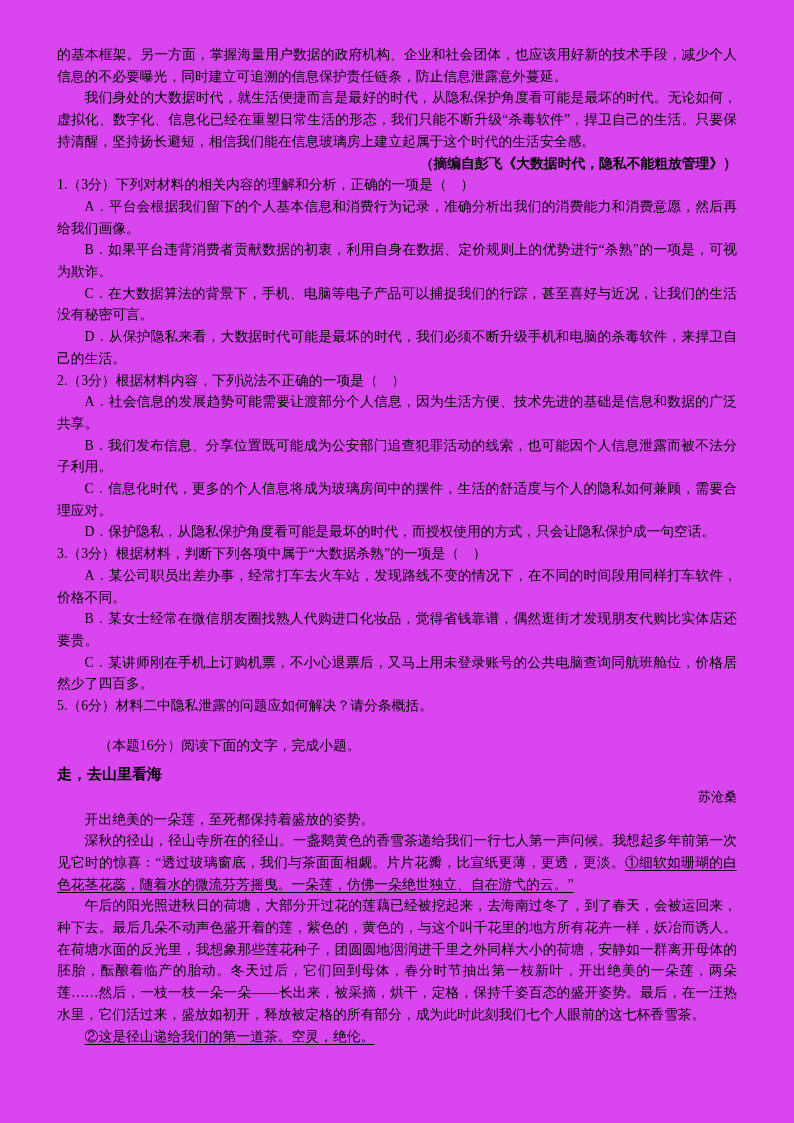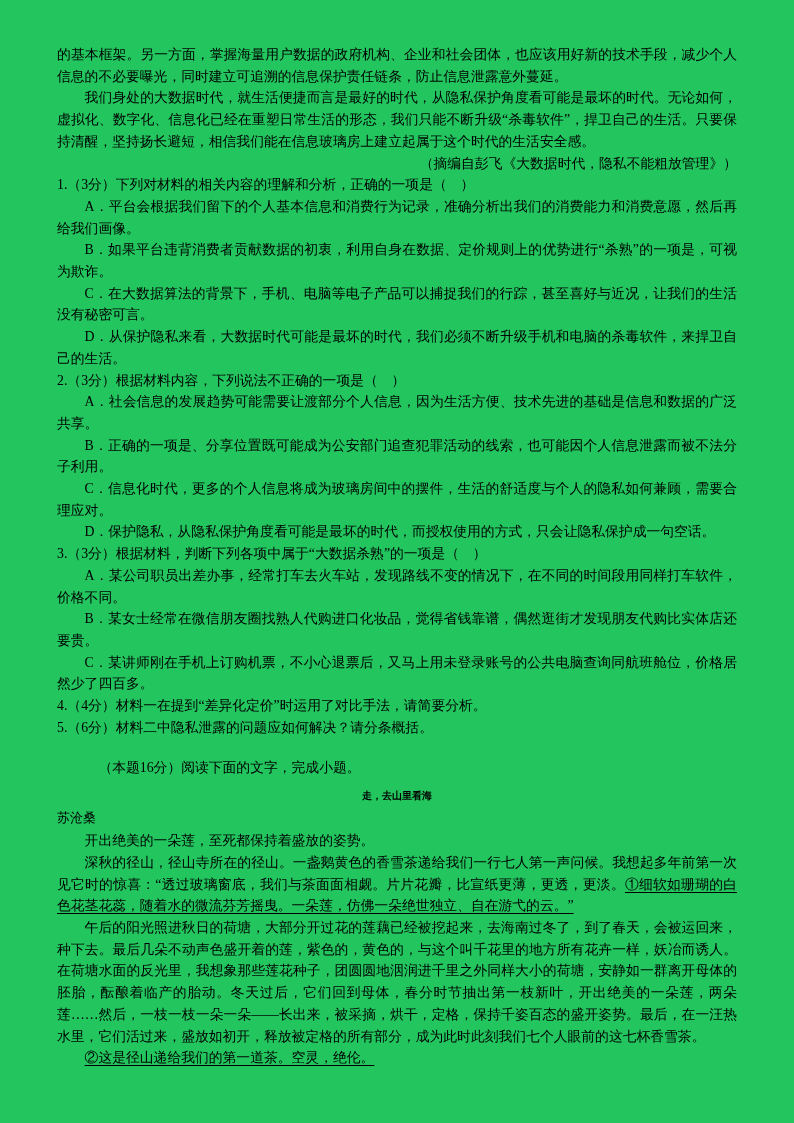--- a/index.html
+++ b/index.html
@@ -9,44 +9,43 @@
     background: #ffffff;
     color: #000000;
     font-family: "Liberation Serif", "DejaVu Serif", serif;
   }
   .page {
     box-sizing: border-box;
     width: 794px;
     height: 1123px;
     padding: 44px 57px 20px 57px;
     overflow: hidden;
-    background: #22c55e;
+    background: #d946ef;
   }
   .para {
     margin: 0;
     font-size: 13.8px;
     line-height: 21.7px;
     text-align: justify;
     text-justify: inter-ideograph;
     word-break: break-all;
   }
   .ind { text-indent: 2em; }
   .opt { text-indent: 2em; }
-  .src { text-align: right; }
+  .src { text-align: right; font-weight: bold; }
   .intro { margin-top: 18px; text-indent: 3em; }
   .essay-title {
     margin: 6px 0 0 0;
-    text-align: center;
-    font-size: 10px;
+    font-size: 15px;
     font-weight: bold;
     line-height: 23px;
   }
   .essay-author {
     margin: 0 0 2px 0;
-    text-align: left;
+    text-align: right;
     font-size: 13px;
     line-height: 21px;
   }
   .ul { text-decoration: underline; text-underline-offset: 3px; }
   section { display: block; }
 </style>
 </head>
 <body>
 
 <div class="page">
@@ -61,35 +60,32 @@
     <p class="para">1.（3分）下列对材料的相关内容的理解和分析，正确的一项是（　）</p>
     <p class="para opt">A．平台会根据我们留下的个人基本信息和消费行为记录，准确分析出我们的消费能力和消费意愿，然后再给我们画像。</p>
     <p class="para opt">B．如果平台违背消费者贡献数据的初衷，利用自身在数据、定价规则上的优势进行“杀熟”的一项是，可视为欺诈。</p>
     <p class="para opt">C．在大数据算法的背景下，手机、电脑等电子产品可以捕捉我们的行踪，甚至喜好与近况，让我们的生活没有秘密可言。</p>
     <p class="para opt">D．从保护隐私来看，大数据时代可能是最坏的时代，我们必须不断升级手机和电脑的杀毒软件，来捍卫自己的生活。</p>
   </section>
 
   <section>
     <p class="para">2.（3分）根据材料内容，下列说法不正确的一项是（　）</p>
     <p class="para opt">A．社会信息的发展趋势可能需要让渡部分个人信息，因为生活方便、技术先进的基础是信息和数据的广泛共享。</p>
-    <p class="para opt">B．正确的一项是、分享位置既可能成为公安部门追查犯罪活动的线索，也可能因个人信息泄露而被不法分子利用。</p>
+    <p class="para opt">B．我们发布信息、分享位置既可能成为公安部门追查犯罪活动的线索，也可能因个人信息泄露而被不法分子利用。</p>
     <p class="para opt">C．信息化时代，更多的个人信息将成为玻璃房间中的摆件，生活的舒适度与个人的隐私如何兼顾，需要合理应对。</p>
     <p class="para opt">D．保护隐私，从隐私保护角度看可能是最坏的时代，而授权使用的方式，只会让隐私保护成一句空话。</p>
   </section>
 
   <section>
     <p class="para">3.（3分）根据材料，判断下列各项中属于“大数据杀熟”的一项是（　）</p>
     <p class="para opt">A．某公司职员出差办事，经常打车去火车站，发现路线不变的情况下，在不同的时间段用同样打车软件，价格不同。</p>
     <p class="para opt">B．某女士经常在微信朋友圈找熟人代购进口化妆品，觉得省钱靠谱，偶然逛街才发现朋友代购比实体店还要贵。</p>
     <p class="para opt">C．某讲师刚在手机上订购机票，不小心退票后，又马上用未登录账号的公共电脑查询同航班舱位，价格居然少了四百多。</p>
   </section>
 
-  <section>
-    <p class="para">4.（4分）材料一在提到“差异化定价”时运用了对比手法，请简要分析。</p>
-  </section>
 
   <section>
     <p class="para">5.（6分）材料二中隐私泄露的问题应如何解决？请分条概括。</p>
   </section>
 
   <section>
     <p class="para intro">（本题16分）阅读下面的文字，完成小题。</p>
     <h2 class="essay-title">走，去山里看海</h2>
     <p class="essay-author">苏沧桑</p>
 

